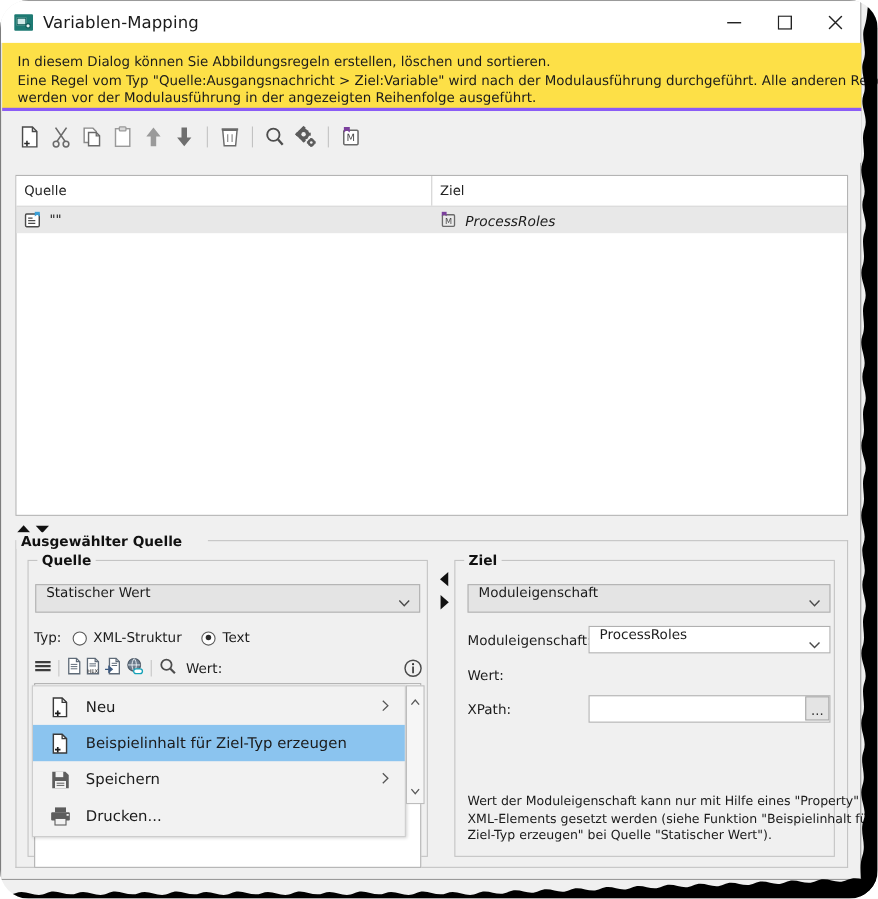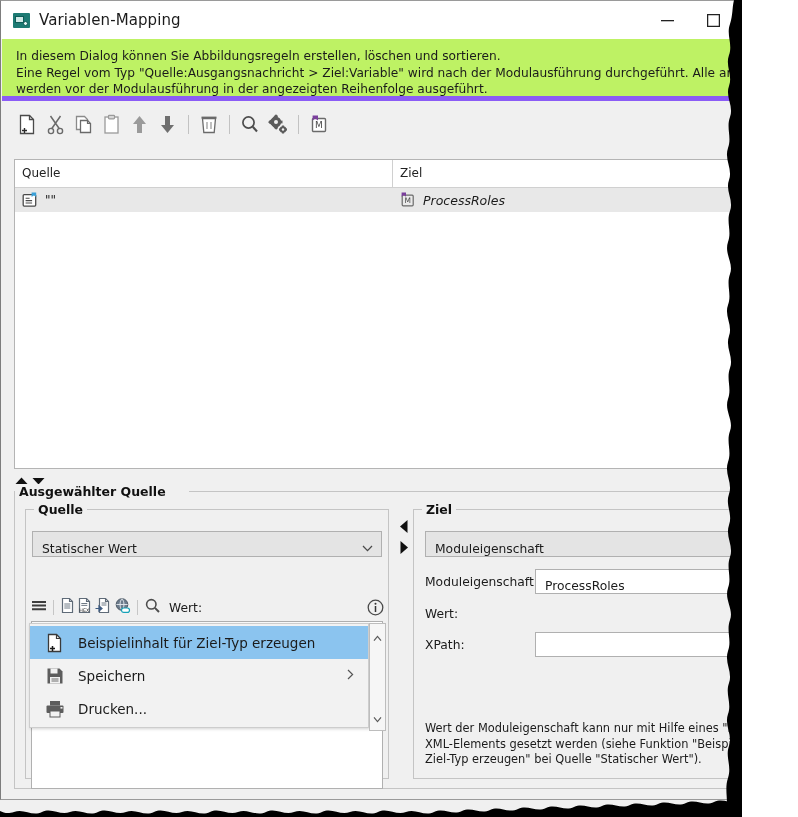--- a/index.html
+++ b/index.html
@@ -4,23 +4,24 @@
 <style>
   html, body {
     margin: 0; padding: 0;
     width: 798px; height: 817px;
     background: #ffffff;
     font-family: "DejaVu Sans", "Liberation Sans", sans-serif;
     overflow: hidden;
   }
   #root {
     position: relative;
-    width: 742px; height: 817px;
+    width: 798px; height: 817px;
     background: #f0f0f0;
     overflow: hidden;
+    border-radius: 26px;
   }
 
   
   .window {
     position: absolute;
     left: 0; top: 0;
     width: 783px; height: 800px;
     background: #f0f0f0;
     border: 1px solid #9a9a9a;
     border-left: 1px solid #7d7d7d;
@@ -69,22 +70,22 @@
   .tbtn {
     width: 46px; height: 38px;
     display: flex; align-items: center; justify-content: center;
   }
   .tbtn svg { display: block; }
 
   
   .desc {
     position: absolute; left: 1px; top: 38px;
     width: 781px; height: 62px;
-    background: #bef264;
-    border-bottom: 5px solid #8b5cf6;
+    background: #fde047;
+    border-bottom: 3px solid #8b5cf6;
     box-sizing: border-box;
     padding: 9px 14px 0 14px;
     font-size: 12.2px; color: #1b1b1b;
     line-height: 16.5px;
   }
   .desc div { white-space: nowrap; }
 
   
   .toolbar {
     position: absolute; left: 1px; top: 100px;
@@ -184,21 +185,21 @@
   }
   #grp-quelle { left: 24px; top: 508px; width: 364px; height: 270px; }
   #grp-ziel   { left: 412px; top: 508px; width: 346px; height: 270px; }
 
   
   .combo {
     position: absolute;
     background: #e4e4e4;
     border: 1px solid #b0b0b0;
     box-sizing: border-box;
-    display: flex; align-items: flex-end;
+    display: flex; align-items: flex-start;
     font-size: 12.3px; color: #1b1b1b;
     padding-left: 9px;
   }
   .combo.white { background: #ffffff; border-color: #b0b0b0; }
   .combo .chev {
     position: absolute; right: 8px; top: 50%;
     margin-top: -3px;
   }
   .field {
     position: absolute;
@@ -490,20 +491,27 @@
 
     <div class="combo" style="left:31px; top:530px; width:350px; height:26px;">
       <span>Statischer Wert</span>
       <span class="chev">
         <svg width="11" height="7" viewBox="0 0 11 7">
             <path d="M1 1 L5.5 5.6 L10 1" fill="none" stroke="#4a4a4a" stroke-width="1.3"></path>
           </svg>
       </span>
     </div>
 
+    <div class="radio-row">
+      <span style="margin-right:10px;">Typ:</span>
+      <span class="radio"></span>
+      <span style="margin-right:18px;">XML-Struktur</span>
+      <span class="radio on"></span>
+      <span>Text</span>
+    </div>
 
     <div class="iconrow">
       <span>
         <svg width="16" height="16" viewBox="0 0 16 16">
           <path d="M1 4 h14 M1 7.6 h14 M1 11.2 h14" stroke="#3d3d3d" stroke-width="2"></path>
         </svg>
       </span>
       <span class="sep"></span>
       <span>
         <svg width="15" height="17" viewBox="0 0 15 17">
@@ -613,20 +621,35 @@
       </span>
       <span>
         <svg width="9" height="7" viewBox="0 0 9 7">
             <path d="M1 1.4 L4.5 5.6 L8 1.4" fill="none" stroke="#5a5a5a" stroke-width="1.2"></path>
           </svg>
       </span>
     </div>
 
     <div class="menu">
 
+      <div class="mi">
+        <span class="mico">
+          <svg width="18" height="20" viewBox="0 0 18 20">
+            <path d="M2.5 1.5 h8 l4 4 v13 h-12 z" fill="#fff" stroke="#3a3a3a" stroke-width="1.3"></path>
+            <path d="M10.5 1.5 v4 h4" fill="none" stroke="#3a3a3a" stroke-width="1.2"></path>
+            <path d="M4 15.5 h5 M6.5 13 v5" stroke="#1b1b1b" stroke-width="1.5"></path>
+          </svg>
+        </span>
+        <span class="mlabel">Neu</span>
+        <span class="arrow">
+          <svg width="7" height="11" viewBox="0 0 7 11">
+              <path d="M1 1 L5.6 5.5 L1 10" fill="none" stroke="#555" stroke-width="1.2"></path>
+            </svg>
+        </span>
+      </div>
 
       <div class="mi sel">
         <span class="mico">
           <svg width="18" height="20" viewBox="0 0 18 20">
             <path d="M2.5 1.5 h8 l4 4 v13 h-12 z" fill="#fff" stroke="#3a3a3a" stroke-width="1.3"></path>
             <path d="M10.5 1.5 v4 h4" fill="none" stroke="#3a3a3a" stroke-width="1.2"></path>
             <path d="M4 15.5 h5 M6.5 13 v5" stroke="#1b1b1b" stroke-width="1.5"></path>
           </svg>
         </span>
         <span class="mlabel">Beispielinhalt für Ziel-Typ erzeugen</span>

